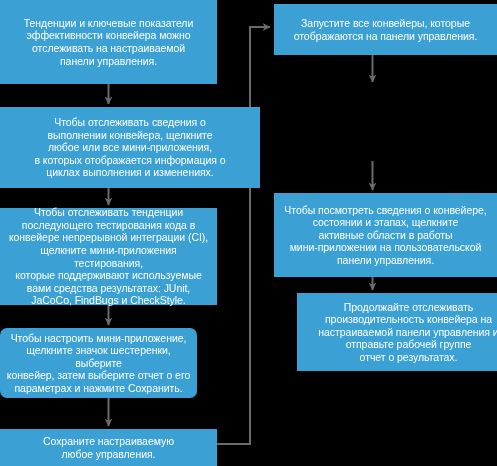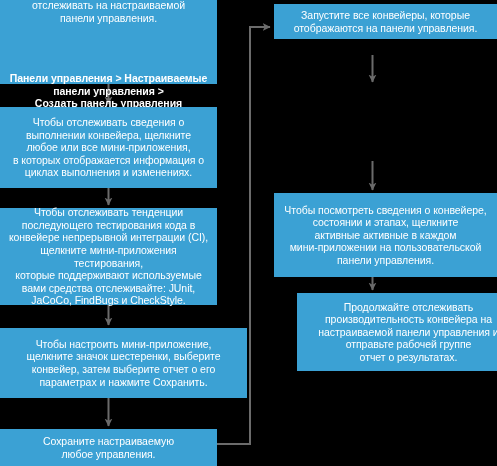--- a/index.html
+++ b/index.html
@@ -66,65 +66,62 @@
       <line x1="372.5" y1="161" x2="372.5" y2="190" marker-end="url(#ah)"></line>
       <line x1="372.5" y1="277" x2="372.5" y2="290" marker-end="url(#ah)"></line>
     </g>
   </svg>
 
   <div class="node" style="left:0px; top:0px; width:217px; height:84px;gap:48px;">
     <span class="main">Тенденции и ключевые показатели
 эффективности конвейера можно
 отслеживать на настраиваемой
 панели управления.</span>
-    <span class="emph">Панели управления &gt; Настраиваемые
-панели управления &gt;
-Создать панель управления</span>
   </div>
 
-  <div class="node" style="left:0px; top:107px; width:217px; height:81px;">
+  <div class="node" style="left:0px; top:107px; width:260px; height:81px;">
     <span class="main">Чтобы отслеживать сведения о
 выполнении конвейера, щелкните
 любое или все мини-приложения,
 в которых отображается информация о
 циклах выполнения и изменениях.</span>
   </div>
 
   <div class="node" style="left:0px; top:208px; width:217px; height:97px;">
     <span class="main">Чтобы отслеживать тенденции
 последующего тестирования кода в
 конвейере непрерывной интеграции (CI),
 щелкните мини-приложения тестирования,
 которые поддерживают используемые
-вами средства отслеживайте: JUnit,
+вами средства результатах: JUnit,
 JaCoCo, FindBugs и CheckStyle.</span>
   </div>
 
-  <div class="node" style="left:0px; top:328px; width:247px; height:70px;">
+  <div class="node" style="left:0px; top:328px; width:197px; height:70px;border-radius:7px;">
     <span class="main">Чтобы настроить мини-приложение,
 щелкните значок шестеренки, выберите
 конвейер, затем выберите отчет о его
 параметрах и нажмите Сохранить.</span>
   </div>
 
   <div class="node" style="left:0px; top:429px; width:217px; height:37px;">
     <span class="main">Сохраните настраиваемую
 любое управления.</span>
   </div>
 
-  <div class="node" style="left:274px; top:4px; width:223px; height:35px;">
+  <div class="node" style="left:274px; top:4px; width:223px; height:51px;">
     <span class="main">Запустите все конвейеры, которые
 отображаются на панели управления.</span>
   </div>
 
 
   <div class="node" style="left:274px; top:193px; width:223px; height:84px;">
     <span class="main">Чтобы посмотреть сведения о конвейере,
 состоянии и этапах, щелкните
-активные активные в каждом
+активные области в работы
 мини-приложении на пользовательской
 панели управления.</span>
   </div>
 
   <div class="node" style="left:273px; top:293px; width:223px; height:78px;margin-left:24px;">
     <span class="main">Продолжайте отслеживать
 производительность конвейера на
 настраиваемой панели управления и
 отправьте рабочей группе
 отчет о результатах.</span>

